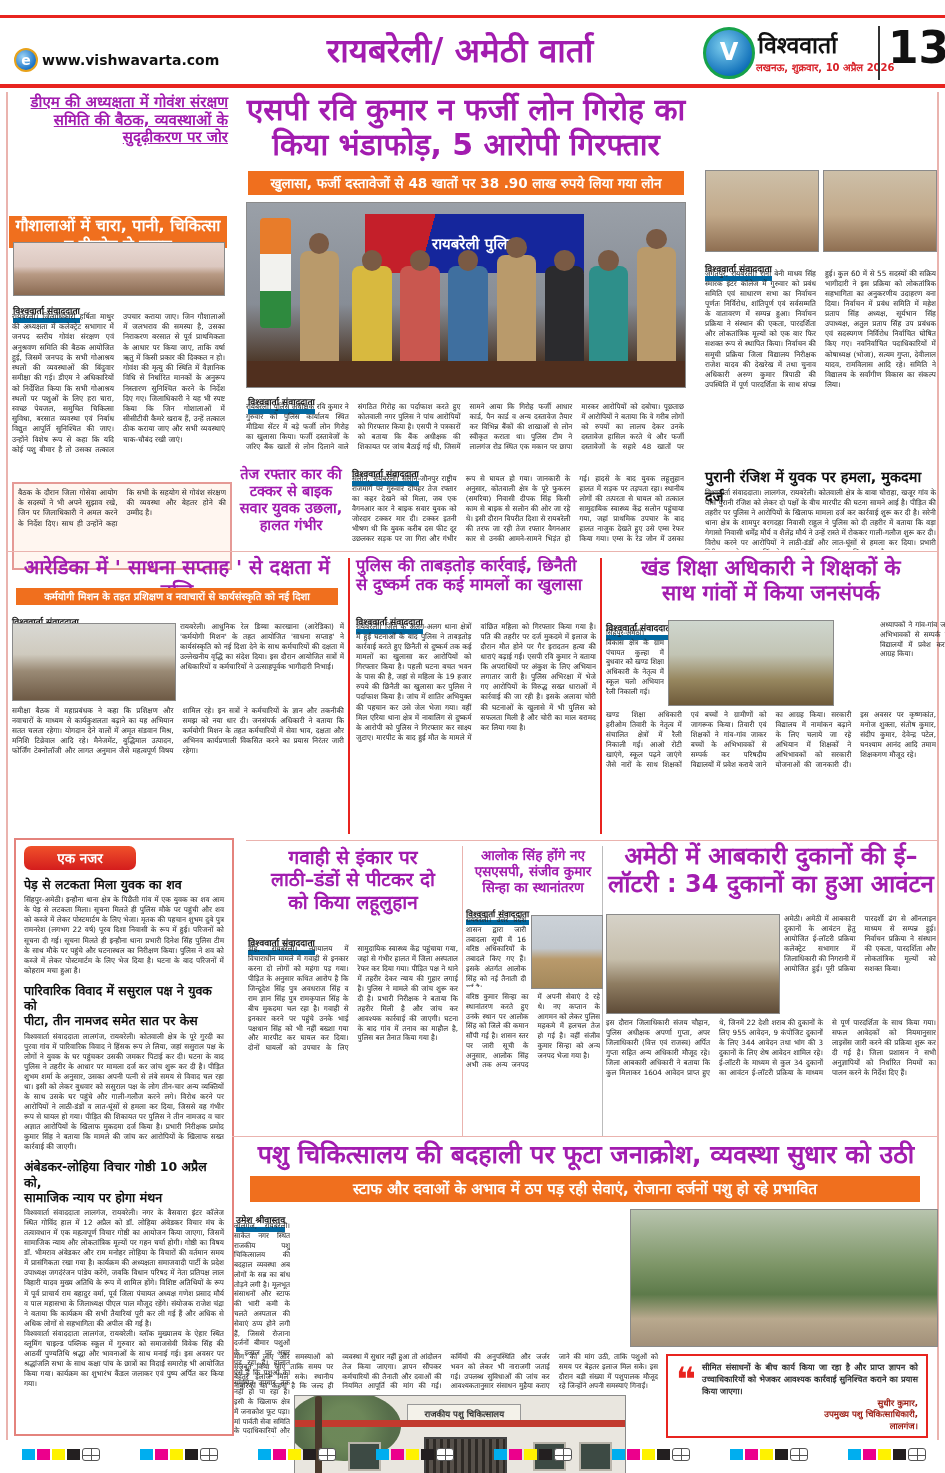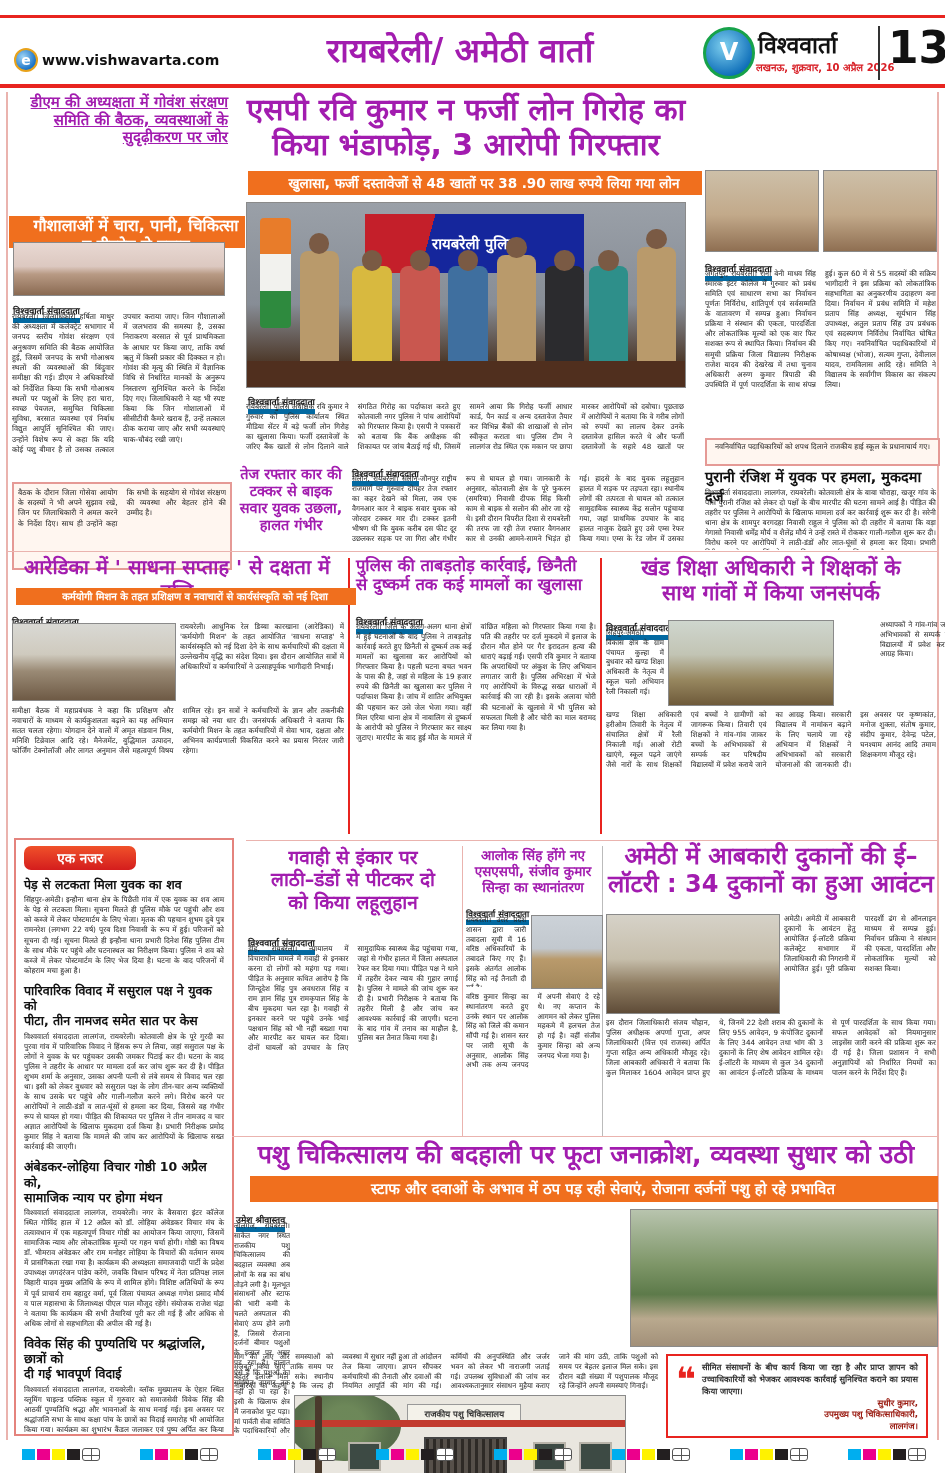--- a/index.html
+++ b/index.html
@@ -1,21 +1,21 @@
 <!DOCTYPE html>
 <html lang="hi"><head>
 <meta charset="utf-8">
 <style>
   html,body{margin:0;padding:0;background:#f2f2f2;}
   #page{position:relative;width:945px;height:1473px;background:#fff;overflow:hidden;
         font-family:"DejaVu Sans",sans-serif;color:#1a1a1a;}
   .abs{position:absolute;}
   .pre{white-space:pre-line;}
   .hl{font-weight:bold;color:#a21caf;text-align:center;line-height:1.18;}
-  .orange{background:#f06f1e;color:#fff;font-weight:bold;text-align:center;padding-left:18px;}
+  .orange{background:#f06f1e;color:#fff;font-weight:bold;text-align:center;}
   .byline{font-weight:bold;font-size:9px;border-bottom:5px solid #0369a1;display:inline-block;padding-bottom:1px;}
   .body-txt{font-size:7.4px;line-height:1.38;text-align:justify;color:#222;overflow:hidden;}
   .c2{column-count:2;column-gap:9px;}
   .c3{column-count:3;column-gap:9px;}
   .c4{column-count:4;column-gap:9px;}
   .photo{border:1px solid #8a8a8a;overflow:hidden;}
   .pinkbox{border:2px solid #e59a96;background:#fff6f0;}
   .redline{background:#e8241f;}
   .pinkline{background:#eab3ae;}
   
@@ -100,21 +100,21 @@
 सुदृढ़ीकरण पर जोर</div>
   <div class="abs orange" style="left:9px;top:216px;width:218px;height:32px;font-size:16px;line-height:20px;">गौशालाओं में चारा, पानी, चिकित्सा व हीटवेव से बचाव</div>
   <div class="abs photo ph-meet1" style="left:13px;top:242px;width:210px;height:52px;"></div>
   <div class="abs" style="left:13px;top:299px;"><span class="byline">विश्ववार्ता संवाददाता</span></div>
   <div class="abs body-txt c2" style="left:12px;top:312px;width:213px;height:164px;">रायबरेली। जिलाधिकारी हर्षिता माथुर की अध्यक्षता में कलेक्ट्रेट सभागार में जनपद स्तरीय गोवंश संरक्षण एवं अनुश्रवण समिति की बैठक आयोजित हुई, जिसमें जनपद के सभी गोआश्रय स्थलों की व्यवस्थाओं की बिंदुवार समीक्षा की गई। डीएम ने अधिकारियों को निर्देशित किया कि सभी गोआश्रय स्थलों पर पशुओं के लिए हरा चारा, स्वच्छ पेयजल, समुचित चिकित्सा सुविधा, बरसात व्यवस्था एवं निर्बाध विद्युत आपूर्ति सुनिश्चित की जाए। उन्होंने विशेष रूप से कहा कि यदि कोई पशु बीमार है तो उसका तत्काल उपचार कराया जाए। जिन गौशालाओं में जलभराव की समस्या है, उसका निराकरण बरसात से पूर्व प्राथमिकता के आधार पर किया जाए, ताकि वर्षा ऋतु में किसी प्रकार की दिक्कत न हो। गोवंश की मृत्यु की स्थिति में वैज्ञानिक विधि से निर्धारित मानकों के अनुरूप निस्तारण सुनिश्चित करने के निर्देश दिए गए। जिलाधिकारी ने यह भी स्पष्ट किया कि जिन गोशालाओं में सीसीटीवी कैमरे खराब हैं, उन्हें तत्काल ठीक कराया जाए और सभी व्यवस्थाएं चाक-चौबंद रखी जाएं।</div>
   <div class="abs pinkbox" style="left:12px;top:482px;width:208px;height:76px;padding:4px;">
     <div class="body-txt c2" style="height:68px;">बैठक के दौरान जिला गोसेवा आयोग के सदस्यों ने भी अपने सुझाव रखे, जिन पर जिलाधिकारी ने अमल करने के निर्देश दिए। साथ ही उन्होंने कहा कि सभी के सहयोग से गोवंश संरक्षण की व्यवस्था और बेहतर होने की उम्मीद है।</div>
   </div>
 
   <div class="abs hl pre" style="left:238px;top:92px;width:456px;font-size:30px;">एसपी रवि कुमार न फर्जी लोन गिरोह का
-किया भंडाफोड़, 3 आरोपी गिरफ्तार</div>
+किया भंडाफोड़, 5 आरोपी गिरफ्तार</div>
   <div class="abs orange" style="left:248px;top:171px;width:436px;height:24px;font-size:13.5px;line-height:24px;">खुलासा, फर्जी दस्तावेजों से 48 खातों पर 38 .90 लाख रुपये लिया गया लोन</div>
   <div class="abs photo ph-police" style="left:246px;top:202px;width:438px;height:184px;">
     <div class="flagpole"></div>
     <div class="pol-banner">
         <span>रायबरेली पुलिस</span>
       </div>
     <div class="person" style="left:12%;background:#b99a6b;height:60%;">
         <span class="head"></span>
       </div>
     <div class="person" style="left:24%;background:#d8b93f;">
@@ -147,23 +147,20 @@
 टक्कर से बाइक
 सवार युवक उछला,
 हालत गंभीर</div>
   <div class="abs" style="left:352px;top:462px;"><span class="byline">विश्ववार्ता संवाददाता</span></div>
   <div class="abs body-txt c3" style="left:352px;top:474px;width:332px;height:78px;font-size:7.2px;">सलोन, रायबरेली। सलोन-जौनपुर राष्ट्रीय राजमार्ग पर गुरुवार दोपहर तेज रफ्तार का कहर देखने को मिला, जब एक वैगनआर कार ने बाइक सवार युवक को जोरदार टक्कर मार दी। टक्कर इतनी भीषण थी कि युवक करीब दस फीट दूर उछलकर सड़क पर जा गिरा और गंभीर रूप से घायल हो गया। जानकारी के अनुसार, कोतवाली क्षेत्र के पूरे फुकरन (समरिया) निवासी दीपक सिंह किसी काम से बाइक से सलोन की ओर जा रहे थे। इसी दौरान विपरीत दिशा से रायबरेली की तरफ जा रही तेज रफ्तार वैगनआर कार से उनकी आमने-सामने भिड़ंत हो गई। हादसे के बाद युवक लहूलुहान हालत में सड़क पर तड़पता रहा। स्थानीय लोगों की तत्परता से घायल को तत्काल सामुदायिक स्वास्थ्य केंद्र सलोन पहुंचाया गया, जहां प्राथमिक उपचार के बाद हालत नाजुक देखते हुए उसे एम्स रेफर किया गया। एम्स के रेड जोन में उसका इलाज चल रहा है, डॉक्टरों ने उसकी हालत गंभीर बताई है। उधर, उपनिरीक्षक अमरनाथ ने बताया कि कार चालक अभिनव सिंह की गाड़ी से टक्कर हुई है।</div>
 
   <div class="abs photo ph-garl" style="left:705px;top:170px;width:112px;height:80px;"></div>
   <div class="abs photo ph-garl" style="left:823px;top:170px;width:112px;height:80px;"></div>
   <div class="abs" style="left:705px;top:257px;"><span class="byline">विश्ववार्ता संवाददाता</span></div>
   <div class="abs body-txt c2" style="left:705px;top:269px;width:231px;height:166px;font-size:7.3px;">जगतपुर, रायबरेली। राना बेनी माधव सिंह स्मारक इंटर कॉलेज में गुरुवार को प्रबंध समिति एवं साधारण सभा का निर्वाचन पूर्णतः निर्विरोध, शांतिपूर्ण एवं सर्वसम्मति के वातावरण में सम्पन्न हुआ। निर्वाचन प्रक्रिया ने संस्थान की एकता, पारदर्शिता और लोकतांत्रिक मूल्यों को एक बार फिर सशक्त रूप से स्थापित किया। निर्वाचन की समूची प्रक्रिया जिला विद्यालय निरीक्षक राजेश यादव की देखरेख में तथा चुनाव अधिकारी अरुण कुमार त्रिपाठी की उपस्थिति में पूर्ण पारदर्शिता के साथ संपन्न हुई। कुल 60 में से 55 सदस्यों की सक्रिय भागीदारी ने इस प्रक्रिया को लोकतांत्रिक सहभागिता का अनुकरणीय उदाहरण बना दिया। निर्वाचन में प्रबंध समिति में महेश प्रताप सिंह अध्यक्ष, सूर्यभान सिंह उपाध्यक्ष, अतुल प्रताप सिंह उप प्रबंधक एवं सदस्यगण निर्विरोध निर्वाचित घोषित किए गए। नवनिर्वाचित पदाधिकारियों में कोषाध्यक्ष (भोजा), सत्यम गुप्ता, देवीलाल यादव, रामविलास आदि रहे। समिति ने विद्यालय के सर्वांगीण विकास का संकल्प लिया।</div>
-  <div class="abs pinkbox" style="left:705px;top:438px;width:225px;height:20px;padding:2px 3px;">
-    <div class="body-txt" style="font-size:7.3px;text-align:center;">नवनिर्वाचित पदाधिकारियों को शपथ दिलाने राजकीय हाई स्कूल के प्रधानाचार्य गए।</div>
-  </div>
 
   <div class="abs" style="left:705px;top:466px;width:232px;font-weight:bold;font-size:14.5px;color:#101010;">पुरानी रंजिश में युवक पर हमला, मुकदमा दर्ज</div>
   <div class="abs body-txt" style="left:705px;top:488px;width:231px;height:62px;font-size:7.3px;">विश्ववार्ता संवाददाता। लालगंज, रायबरेली। कोतवाली क्षेत्र के बाबा चौराहा, खजूर गांव के पास पुरानी रंजिश को लेकर दो पक्षों के बीच मारपीट की घटना सामने आई है। पीड़ित की तहरीर पर पुलिस ने आरोपियों के खिलाफ मामला दर्ज कर कार्रवाई शुरू कर दी है। सरेनी थाना क्षेत्र के शामपुर बरगदहा निवासी राहुल ने पुलिस को दी तहरीर में बताया कि बड़ा गेगासो निवासी धर्मेंद्र मौर्य व शैलेंद्र मौर्य ने उन्हें रास्ते में रोककर गाली-गलौज शुरू कर दी। विरोध करने पर आरोपियों ने लाठी-डंडों और लात-घूंसों से हमला कर दिया। प्रभारी निरीक्षक प्रमोद कुमार सिंह ने बताया कि मामला दर्ज कर लिया गया है।</div>
 
   <div class="abs pinkline" style="left:8px;top:551px;width:929px;height:1px;"></div>
   <div class="abs redline" style="left:348px;top:558px;width:2px;height:276px;"></div>
   <div class="abs redline" style="left:600px;top:558px;width:2px;height:276px;"></div>
 
   <div class="abs hl" style="left:8px;top:556px;width:338px;font-size:20px;">आरेडिका में ' साधना सप्ताह ' से दक्षता में वृद्धि</div>
   <div class="abs orange" style="left:16px;top:588px;width:322px;height:17px;font-size:10px;line-height:17px;">कर्मयोगी मिशन के तहत प्रशिक्षण व नवाचारों से कार्यसंस्कृति को नई दिशा</div>
@@ -188,22 +185,20 @@
   <div class="abs" style="left:14px;top:838px;width:220px;height:598px;border:2px solid #e4837d;padding:6px 8px;box-sizing:border-box;overflow:hidden;">
     <div class="glance-label">एक नजर</div>
     <div class="brief-title">पेड़ से लटकता मिला युवक का शव</div>
     <div class="brief-txt">सिंहपुर-अमेठी। इन्हौना थाना क्षेत्र के पिछैती गांव में एक युवक का शव आम के पेड़ से लटकता मिला। सूचना मिलते ही पुलिस मौके पर पहुंची और शव को कब्जे में लेकर पोस्टमार्टम के लिए भेजा। मृतक की पहचान शुभम दुबे पुत्र रामनरेश (लगभग 22 वर्ष) पूरब दिशा निवासी के रूप में हुई। परिजनों को सूचना दी गई। सूचना मिलते ही इन्हौना थाना प्रभारी दिनेश सिंह पुलिस टीम के साथ मौके पर पहुंचे और घटनास्थल का निरीक्षण किया। पुलिस ने शव को कब्जे में लेकर पोस्टमार्टम के लिए भेज दिया है। घटना के बाद परिजनों में कोहराम मचा हुआ है।</div>
     <div class="brief-title pre">पारिवारिक विवाद में ससुराल पक्ष ने युवक को
 पीटा, तीन नामजद समेत सात पर केस</div>
     <div class="brief-txt">विश्ववार्ता संवाददाता लालगंज, रायबरेली। कोतवाली क्षेत्र के पूरे गुरदी का पुरवा गांव में पारिवारिक विवाद ने हिंसक रूप ले लिया, जहां ससुराल पक्ष के लोगों ने युवक के घर पहुंचकर उसकी जमकर पिटाई कर दी। घटना के बाद पुलिस ने तहरीर के आधार पर मामला दर्ज कर जांच शुरू कर दी है। पीड़ित शुभम शर्मा के अनुसार, उसका अपनी पत्नी से लंबे समय से विवाद चल रहा था। इसी को लेकर बुधवार को ससुराल पक्ष के लोग तीन-चार अन्य व्यक्तियों के साथ उसके घर पहुंचे और गाली-गलौज करने लगे। विरोध करने पर आरोपियों ने लाठी-डंडों व लात-घूंसों से हमला कर दिया, जिससे वह गंभीर रूप से घायल हो गया। पीड़ित की शिकायत पर पुलिस ने तीन नामजद व चार अज्ञात आरोपियों के खिलाफ मुकदमा दर्ज किया है। प्रभारी निरीक्षक प्रमोद कुमार सिंह ने बताया कि मामले की जांच कर आरोपियों के खिलाफ सख्त कार्रवाई की जाएगी।</div>
     <div class="brief-title pre">अंबेडकर-लोहिया विचार गोष्ठी 10 अप्रैल को,
 सामाजिक न्याय पर होगा मंथन</div>
     <div class="brief-txt">विश्ववार्ता संवाददाता लालगंज, रायबरेली। नगर के बैसवारा इंटर कॉलेज स्थित गोविंद हाल में 12 अप्रैल को डॉ. लोहिया अंबेडकर विचार मंच के तत्वावधान में एक महत्वपूर्ण विचार गोष्ठी का आयोजन किया जाएगा, जिसमें सामाजिक न्याय और लोकतांत्रिक मूल्यों पर गहन चर्चा होगी। गोष्ठी का विषय डॉ. भीमराव अंबेडकर और राम मनोहर लोहिया के विचारों की वर्तमान समय में प्रासंगिकता रखा गया है। कार्यक्रम की अध्यक्षता समाजवादी पार्टी के प्रदेश उपाध्यक्ष जगदंरंजन पांडेय करेंगे, जबकि विधान परिषद में नेता प्रतिपक्ष लाल बिहारी यादव मुख्य अतिथि के रूप में शामिल होंगे। विशिष्ट अतिथियों के रूप में पूर्व प्राचार्य राम बहादुर वर्मा, पूर्व जिला पंचायत अध्यक्ष गणेश प्रसाद मौर्य व पाल महासभा के जिलाध्यक्ष पीएल पाल मौजूद रहेंगे। संयोजक राजेश चंद्रा ने बताया कि कार्यक्रम की सभी तैयारियां पूरी कर ली गई हैं और अधिक से अधिक लोगों से सहभागिता की अपील की गई है।</div>
-    <div class="brief-title pre">विवेक सिंह की पुण्यतिथि पर श्रद्धांजलि, छात्रों को
-दी गई भावपूर्ण विदाई</div>
     <div class="brief-txt">विश्ववार्ता संवाददाता लालगंज, रायबरेली। ब्लॉक मुख्यालय के ऐहार स्थित ब्लूमिंग चाइल्ड पब्लिक स्कूल में गुरुवार को समाजसेवी विवेक सिंह की आठवीं पुण्यतिथि श्रद्धा और भावनाओं के साथ मनाई गई। इस अवसर पर श्रद्धांजलि सभा के साथ कक्षा पांच के छात्रों का विदाई समारोह भी आयोजित किया गया। कार्यक्रम का शुभारंभ कैंडल जलाकर एवं पुष्प अर्पित कर किया गया।</div>
   </div>
 
   <div class="abs pinkline" style="left:246px;top:840px;width:691px;height:1px;"></div>
   <div class="abs pinkline" style="left:462px;top:846px;width:1px;height:290px;"></div>
   <div class="abs" style="left:602px;top:846px;width:1px;height:290px;background:#bbb;"></div>
 
   <div class="abs hl pre" style="left:248px;top:846px;width:210px;font-size:19px;">गवाही से इंकार पर
 लाठी–डंडों से पीटकर दो
 को किया लहूलुहान</div>

